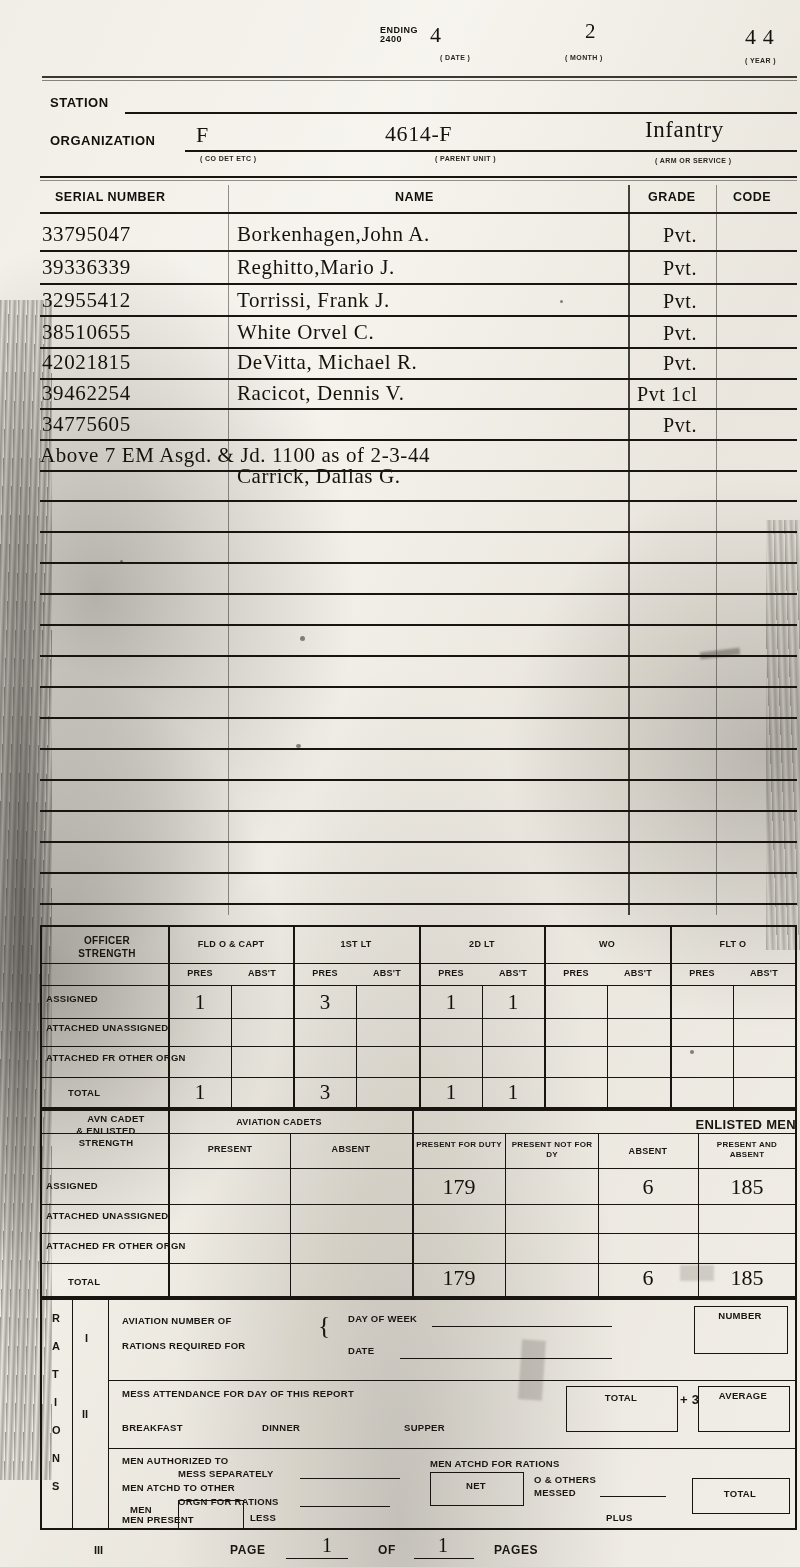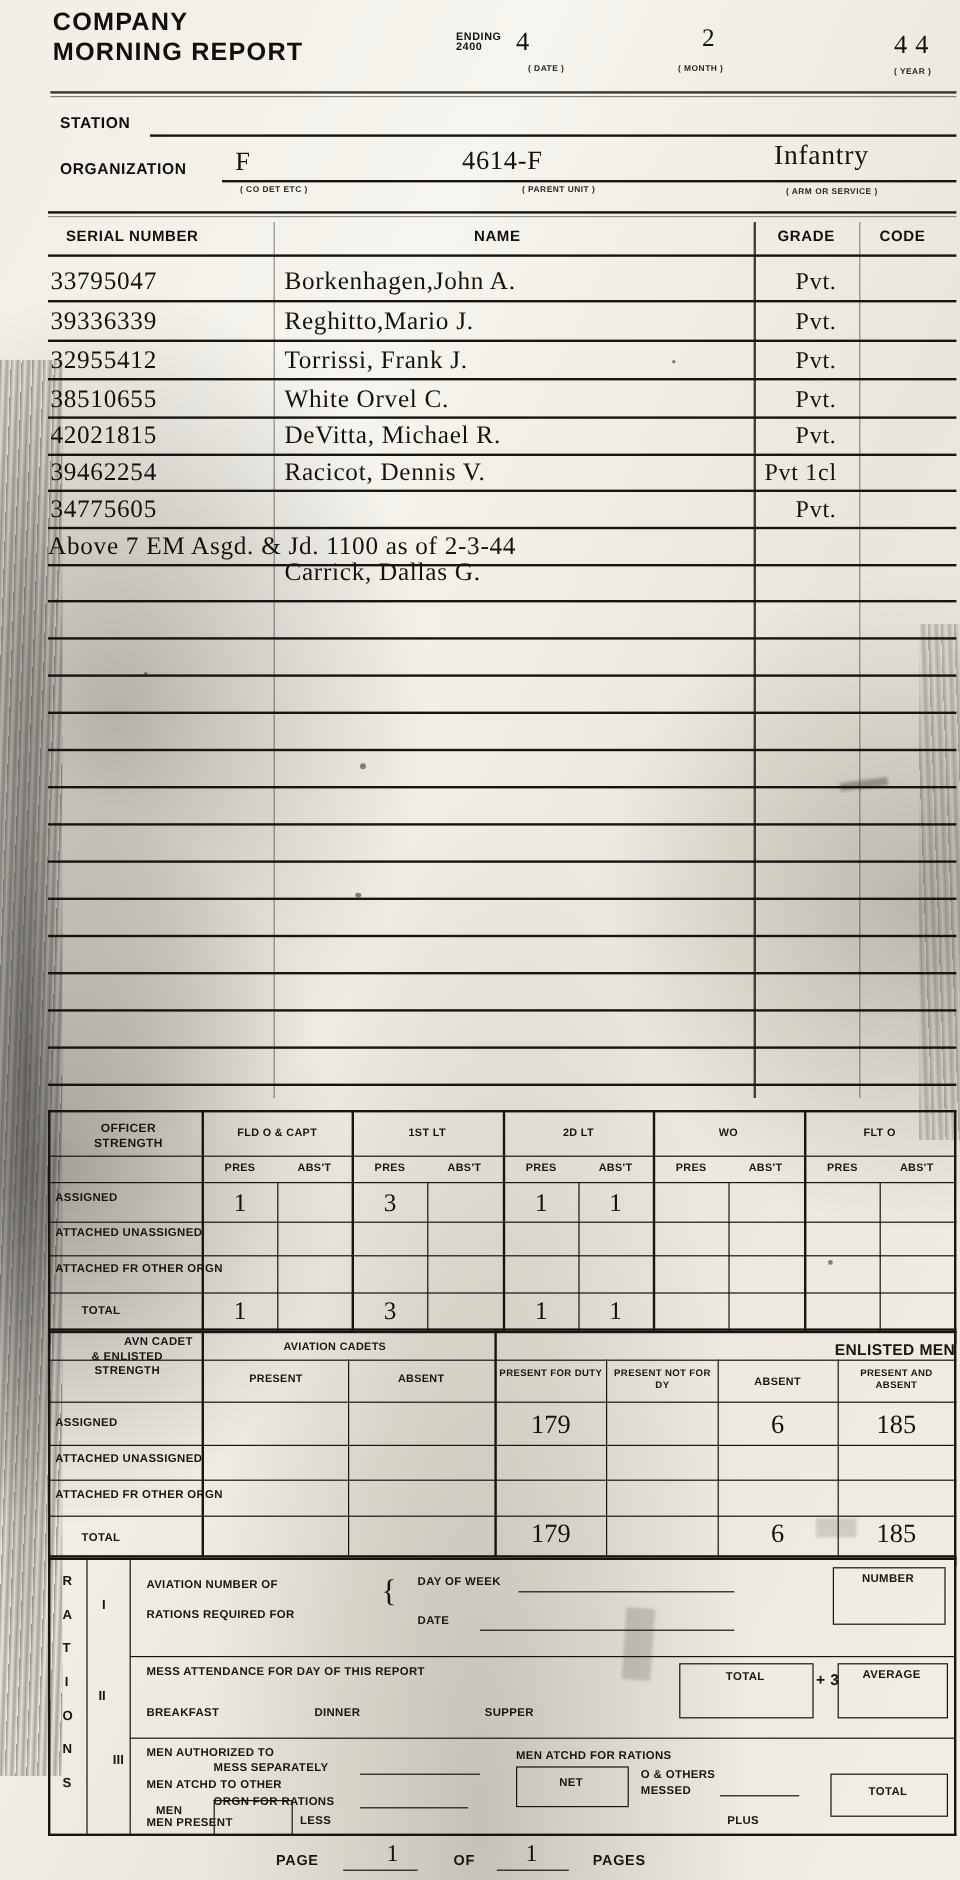--- a/index.html
+++ b/index.html
@@ -211,24 +211,20 @@
 
   <div class="speck" style="left:120px;top:560px;width:3px;height:3px;"></div>
   <div class="speck" style="left:300px;top:636px;width:5px;height:5px;"></div>
   <div class="speck" style="left:296px;top:744px;width:5px;height:4px;"></div>
   <div class="speck" style="left:560px;top:300px;width:3px;height:3px;"></div>
   <div class="speck" style="left:690px;top:1050px;width:4px;height:4px;"></div>
   <div class="smudge" style="left:700px;top:650px;width:40px;height:7px;transform:rotate(-7deg);"></div>
   <div class="smudge" style="left:520px;top:1340px;width:24px;height:60px;transform:rotate(4deg);opacity:.5;"></div>
   <div class="smudge" style="left:680px;top:1265px;width:34px;height:16px;opacity:.45;"></div>
 
-  <div class="printed hdr-title">
-    <div>COMPANY</div>
-    <div>MORNING REPORT</div>
-  </div>
   <div class="printed hdr-ending">
     <div>ENDING</div>
       <div>2400</div>
   </div>
   <div class="typed hdr-day">4</div>
   <div class="typed hdr-month">2</div>
   <div class="typed hdr-year">4 4</div>
   <div class="tiny lbl-date">( DATE )</div>
   <div class="tiny lbl-month">( MONTH )</div>
   <div class="tiny lbl-year">( YEAR )</div>
@@ -382,21 +378,21 @@
   <div class="ln" style="left:40px;top:1263px;width:757px;height:1px;"></div>
   <div class="ln" style="left:40px;top:1296px;width:757px;height:2px;"></div>
 
   <div class="ln" style="left:168px;top:1109px;width:2px;height:188px;"></div>
   <div class="ln" style="left:290px;top:1133px;width:1px;height:164px;"></div>
   <div class="ln" style="left:412px;top:1109px;width:2px;height:188px;"></div>
   <div class="ln" style="left:505px;top:1133px;width:1px;height:164px;"></div>
   <div class="ln" style="left:598px;top:1133px;width:1px;height:164px;"></div>
   <div class="ln" style="left:698px;top:1133px;width:1px;height:164px;"></div>
 
-  <div class="cellhdr" style="left:60px;top:1113px;width:144px;font-size:9.5px;">AVN CADET</div>
+  <div class="cellhdr" style="left:44px;top:1113px;width:144px;font-size:9.5px;">AVN CADET</div>
   <div class="cellhdr" style="left:44px;top:1125px;width:124px;font-size:9.5px;">&amp; ENLISTED</div>
   <div class="cellhdr" style="left:44px;top:1137px;width:124px;font-size:9.5px;">STRENGTH</div>
 
   <div class="cellhdr" style="left:170px;top:1117px;width:218px;">AVIATION CADETS</div>
   <div class="cellhdr" style="left:414px;top:1117px;width:382px;font-size:13px;text-align:right;">ENLISTED MEN</div>
 
   <div class="cellhdr" style="left:172px;top:1144px;width:116px;">PRESENT</div>
   <div class="cellhdr" style="left:292px;top:1144px;width:118px;">ABSENT</div>
   <div class="cellhdr" style="left:414px;top:1140px;width:90px;font-size:8px;line-height:10px;">PRESENT FOR DUTY</div>
   <div class="cellhdr" style="left:507px;top:1140px;width:90px;font-size:8px;line-height:10px;">PRESENT NOT FOR DY</div>
@@ -428,21 +424,21 @@
   <div class="rat-letter" style="left:52px;top:1312px;">R</div>
   <div class="rat-letter" style="left:52px;top:1340px;">A</div>
   <div class="rat-letter" style="left:52px;top:1368px;">T</div>
   <div class="rat-letter" style="left:54px;top:1396px;">I</div>
   <div class="rat-letter" style="left:52px;top:1424px;">O</div>
   <div class="rat-letter" style="left:52px;top:1452px;">N</div>
   <div class="rat-letter" style="left:52px;top:1480px;">S</div>
 
   <div class="rat-roman" style="left:85px;top:1332px;">I</div>
   <div class="rat-roman" style="left:82px;top:1408px;">II</div>
-  <div class="rat-roman" style="left:80px;top:1461px;padding-left:14px;">III</div>
+  <div class="rat-roman" style="left:80px;top:1544px;padding-left:14px;">III</div>
 
   <div class="rat-txt" style="left:122px;top:1315px;">AVIATION NUMBER OF</div>
   <div class="rat-txt" style="left:122px;top:1340px;">RATIONS REQUIRED FOR</div>
   <div class="brace" style="left:318px;top:1311px;">{</div>
   <div class="rat-txt" style="left:348px;top:1313px;">DAY OF WEEK</div>
   <div class="ln" style="left:432px;top:1326px;width:180px;height:1px;"></div>
   <div class="rat-txt" style="left:348px;top:1345px;">DATE</div>
   <div class="ln" style="left:400px;top:1358px;width:212px;height:1px;"></div>
   <div class="ln" style="left:694px;top:1306px;width:92px;height:46px;background:transparent;border:1px solid #1a1713;"></div>
   <div class="rat-txt" style="left:694px;top:1310px;width:92px;text-align:center;">NUMBER</div>

